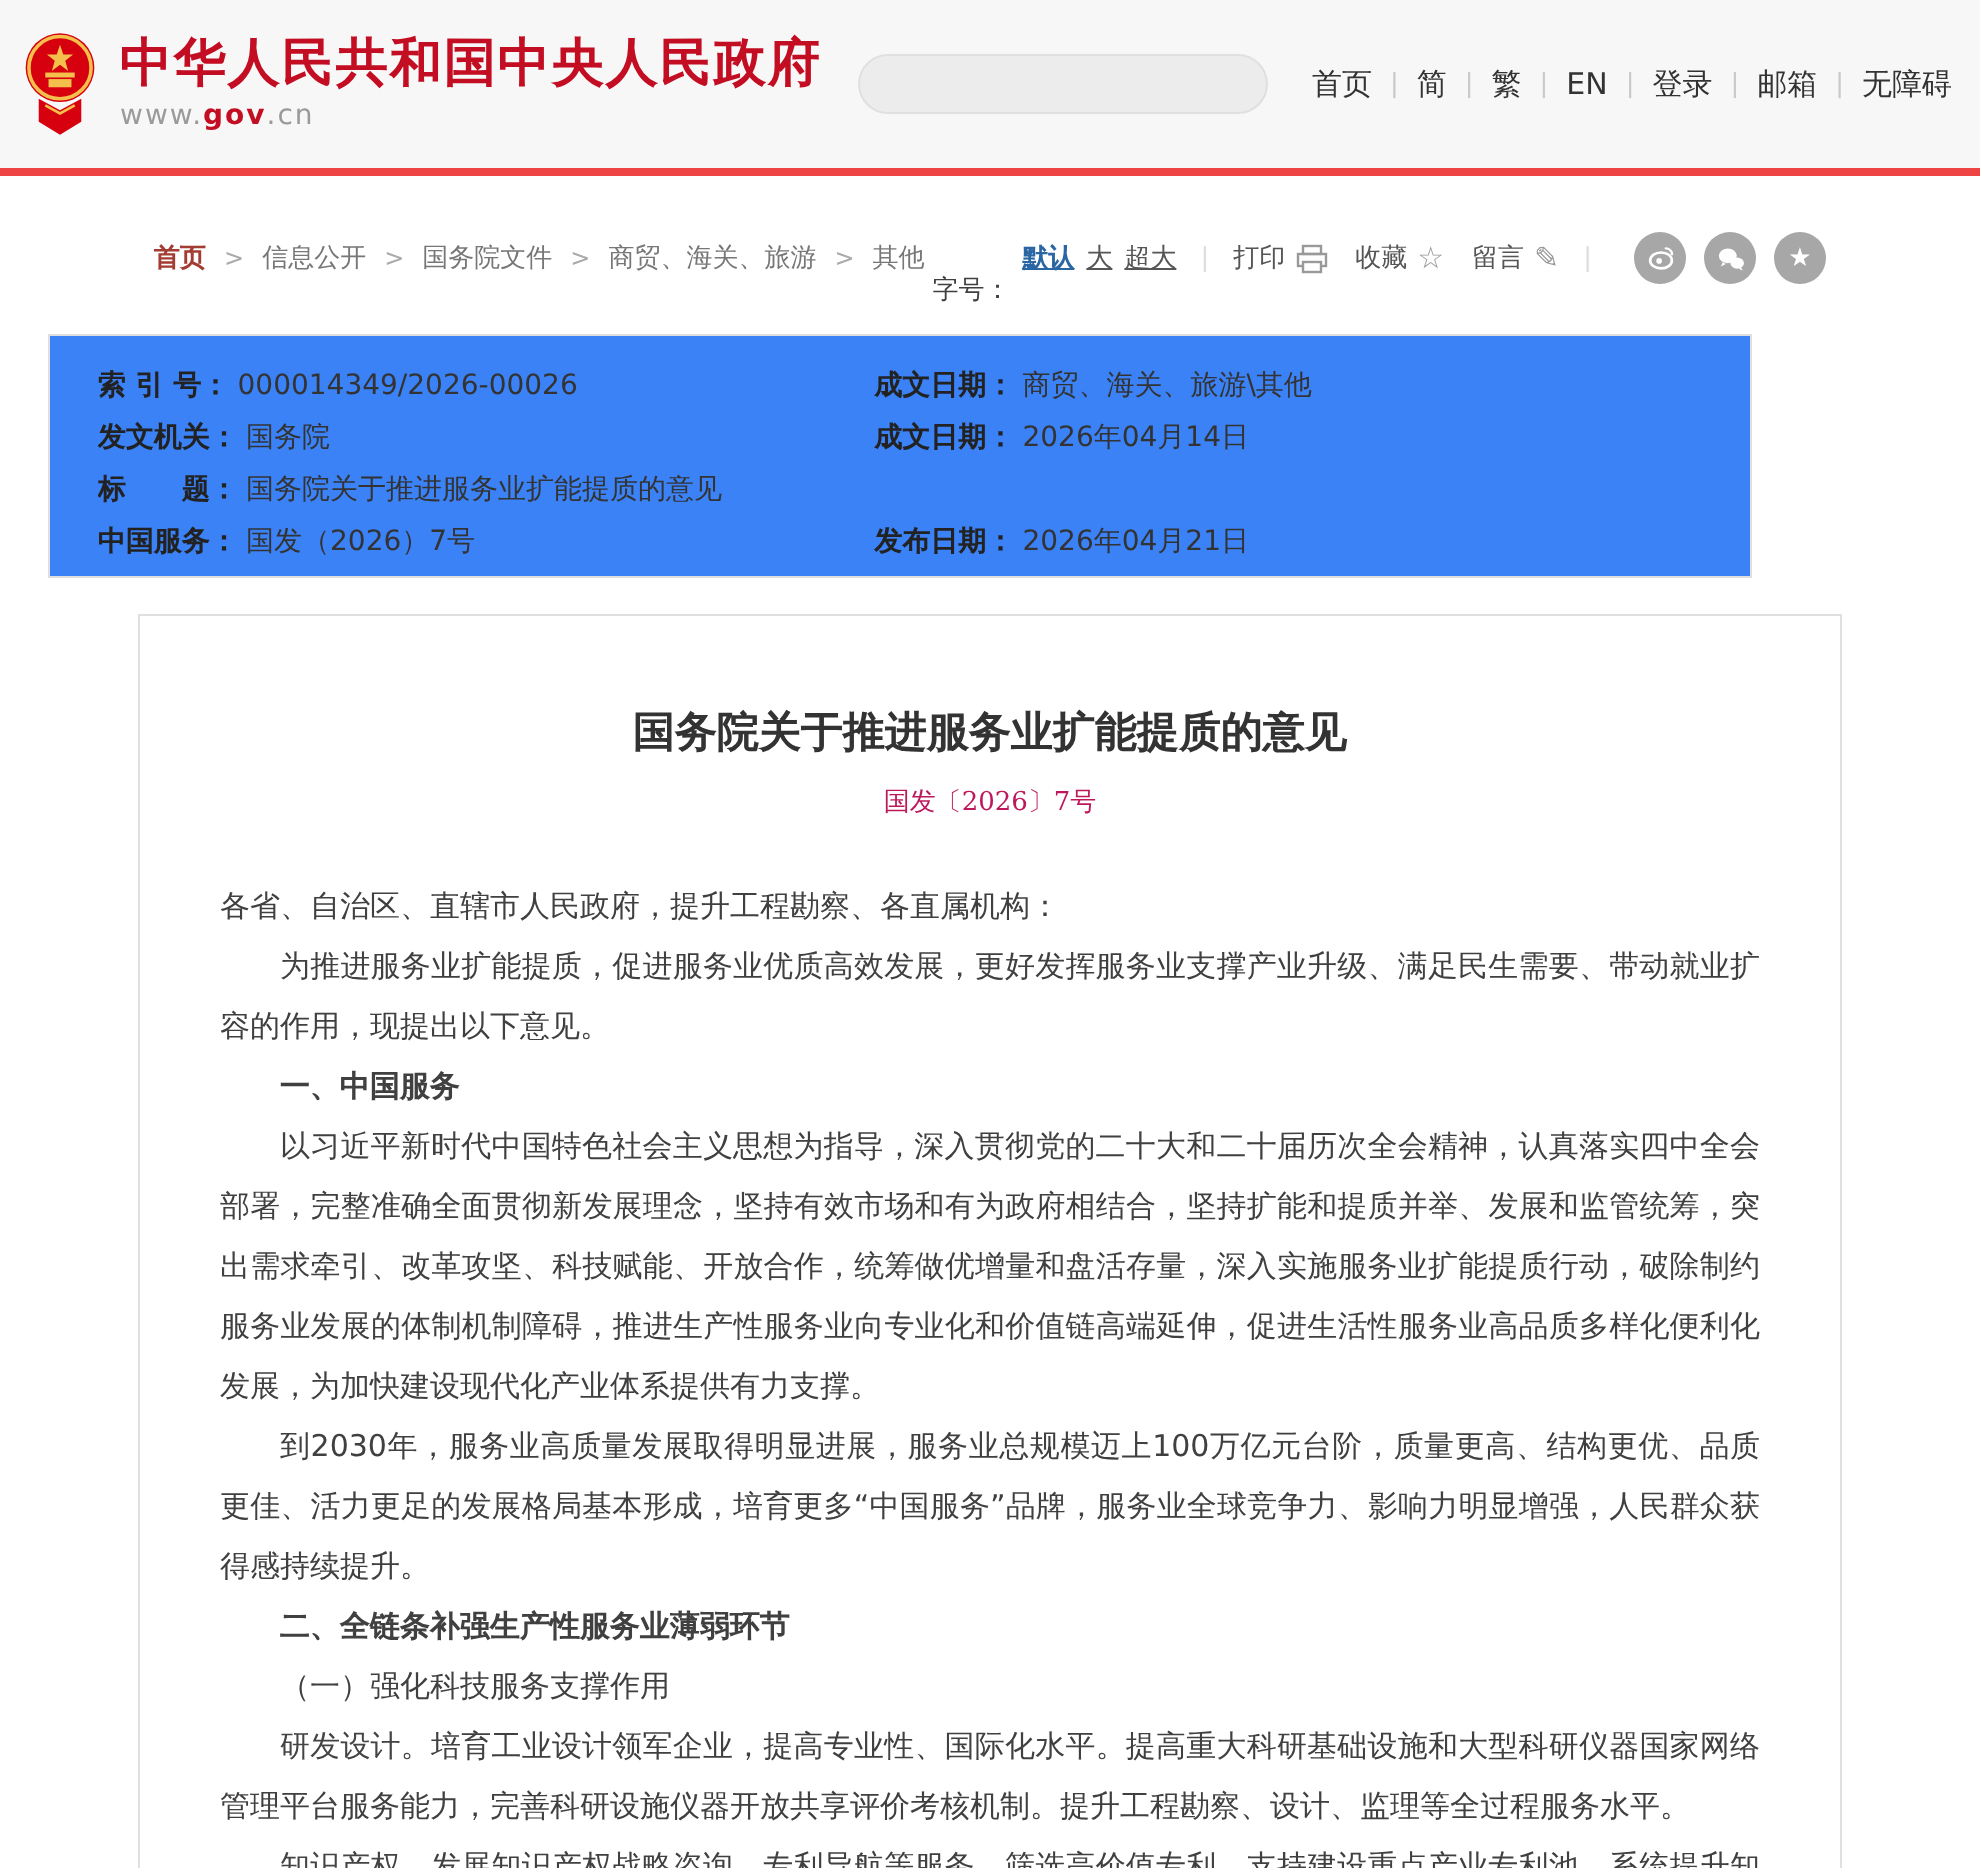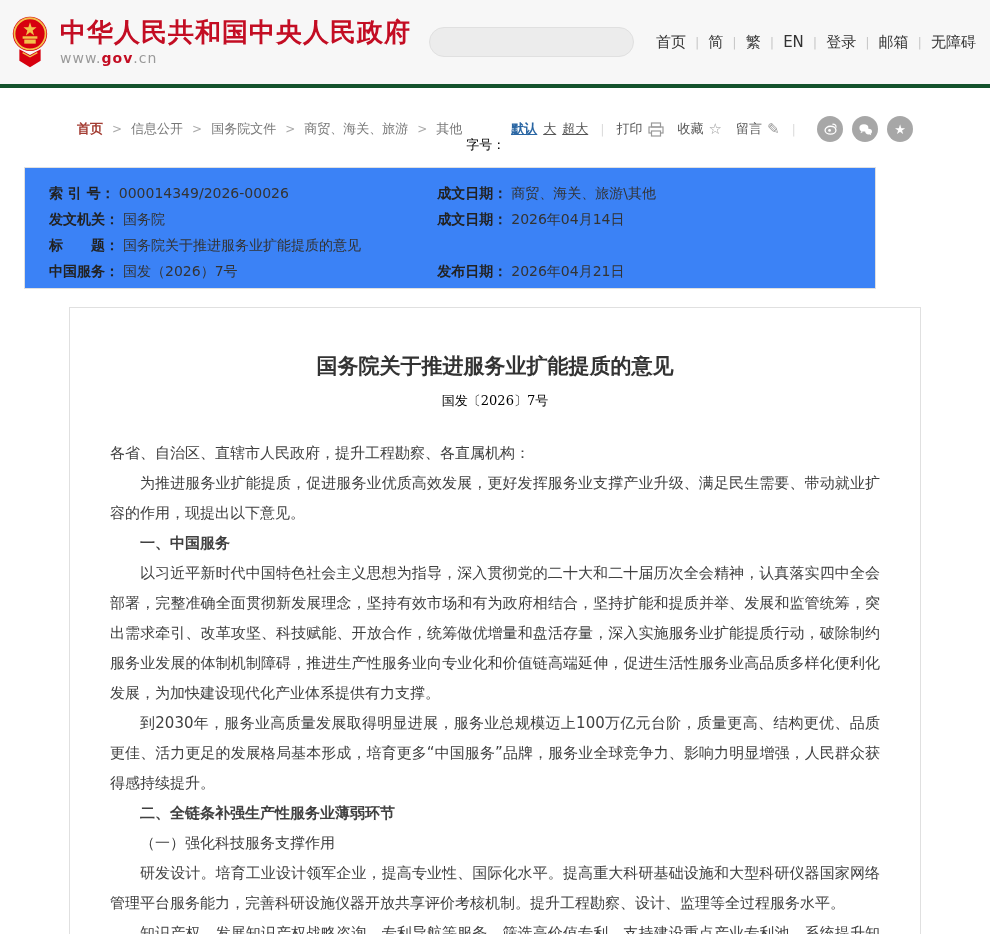--- a/index.html
+++ b/index.html
@@ -8,21 +8,21 @@
     width: 990px; height: 934px; overflow: hidden;
     background: #fff;
     font-family: "DejaVu Sans", "Liberation Sans", sans-serif;
     color: #333;
   }
   .container { width: 852px; margin: 0 auto; }
 
   
   .site-header {
     height: 88px; background: #f7f7f7;
-    border-bottom: 4px solid #14532d;
+    border-bottom: 4px solid #ef4444;
     display: flex; align-items: center; justify-content: space-between;
     padding: 0 14px 0 10px;
   }
   .logo-area { display: flex; align-items: center; }
   .emblem { width: 40px; height: 54px; margin-right: 10px; flex: 0 0 auto; }
   .site-title { font-size: 26px; font-weight: bold; color: #c30d23; letter-spacing: 1px; line-height: 1.1; }
   .site-url { font-size: 14px; color: #9a9a9a; margin-top: 3px; letter-spacing: 1px; }
   .site-url .red { color: #c30d23; font-weight: bold; }
   .header-right { display: flex; align-items: center; }
   .search-box {
@@ -39,21 +39,21 @@
   
   .toolbar {
     display: flex; justify-content: space-between; align-items: center;
     margin-top: 16px; font-size: 13px; color: #777; padding: 0 8px;
   }
   .breadcrumb { display: flex; align-items: center; }
   .crumb { cursor: pointer; }
   .crumb.home { color: #a33c32; font-weight: bold; }
   .bc-sep { color: #aaa; margin: 0 9px; font-size: 12px; }
   .tools { display: flex; align-items: center; color: #666; }
-  .fs-label { color: #000000; margin-top: 32px; }
+  .fs-label { color: #404040; margin-top: 32px; }
   .fs { margin-left: 6px; cursor: pointer; color: #555; text-decoration: underline; }
   .fs.active { color: #2a66a3; font-weight: bold; }
   .vsep { color: #ddd; margin: 0 12px; }
   .tool { display: inline-flex; align-items: center; cursor: pointer; color: #555; }
   .tool + .tool { margin-left: 14px; }
   .tool-glyph { color: #999; font-size: 15px; margin-left: 5px; line-height: 1; }
   .tool svg { margin-left: 5px; }
   .social-circle {
     width: 26px; height: 26px; border-radius: 50%; background: #a7a7a7;
     display: inline-flex; align-items: center; justify-content: center;
@@ -65,21 +65,21 @@
   .meta-grid { display: grid; grid-template-columns: 47% 53%; }
   .meta-cell { line-height: 26px; font-size: 14px; color: #333; white-space: nowrap; overflow: hidden; }
   .meta-label { font-weight: bold; color: #222; margin-right: 4px; white-space: pre; }
 
   
   .doc-panel { border: 1px solid #e0e0e0; margin-top: 18px; padding: 44px 40px 40px; background: #fff; min-height: 720px; }
   .doc-title {
     margin: 0 0 12px; text-align: center; font-size: 21px; font-weight: bold;
     color: #333; font-family: "DejaVu Serif", "Liberation Serif", serif;
   }
-  .doc-no { text-align: center; font-size: 13px; color: #000000; font-family: "DejaVu Serif", serif; margin-bottom: 28px; }
+  .doc-no { text-align: center; font-size: 13px; color: #be185d; font-family: "DejaVu Serif", serif; margin-bottom: 28px; }
   .doc-body p { margin: 0; font-size: 15px; line-height: 30px; color: #404040; text-align: justify; }
   .indent { text-indent: 2em; }
   .bold-head { font-weight: bold; color: #333; }
   .kai { font-family: "DejaVu Serif", "Liberation Serif", serif; color: #444; }
 </style>
 </head>
 <body>
 
 <header class="site-header">
   <div class="logo-area">

